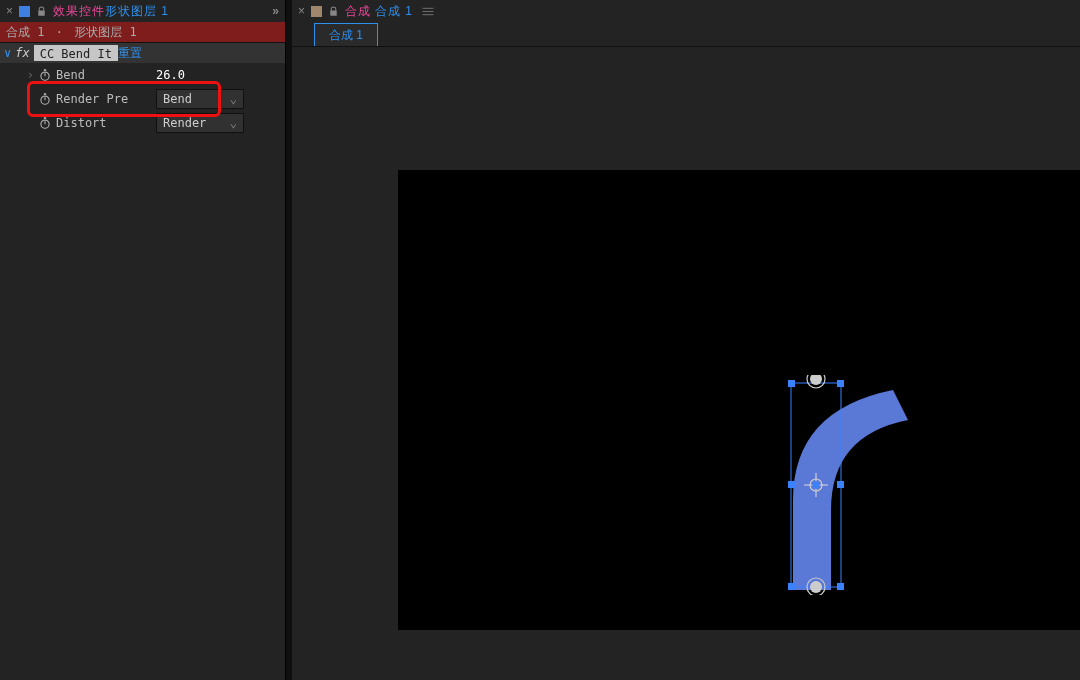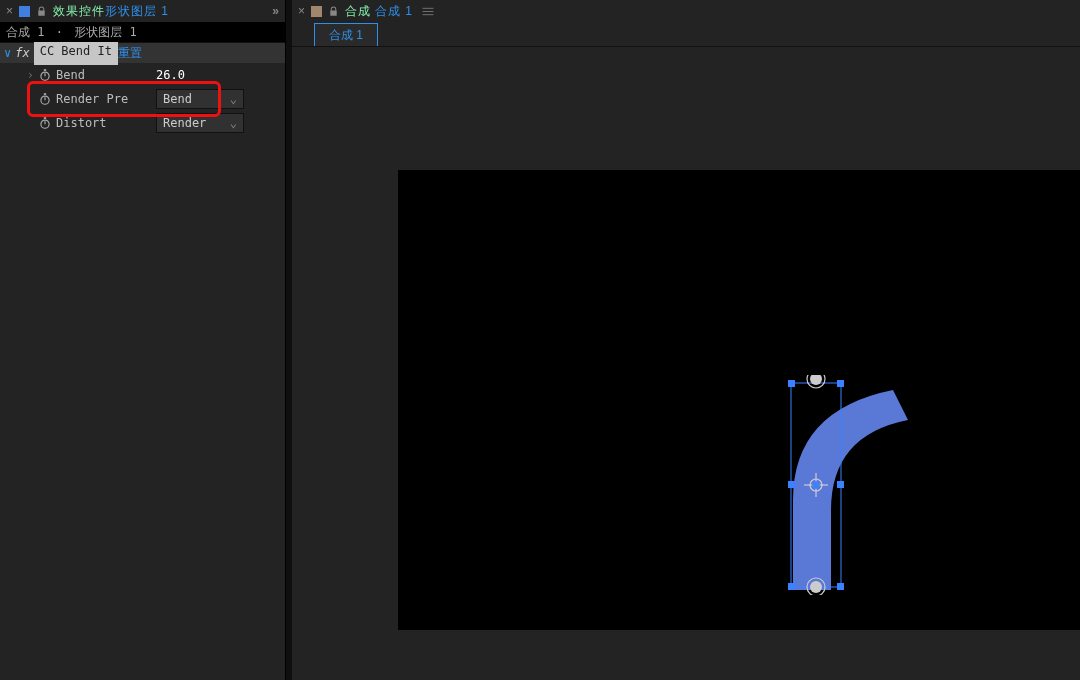--- a/index.html
+++ b/index.html
@@ -7,37 +7,37 @@
 .left-panel{width:285px;height:100%;background:#232323;border-right:1px solid #000;position:relative;}
 .divider{width:6px;height:100%;background:#0f0f0f;}
 .right-panel{flex:1;height:100%;background:#232323;position:relative;overflow:hidden;}
 
 
 .tab-header{height:22px;display:flex;align-items:center;padding:0 6px;background:#232323;font-size:12px;}
 .tab-close{color:#888;margin-right:6px;}
 .tab-block{width:11px;height:11px;background:#3e7fe0;margin-right:6px;}
 .tab-block.brown{background:#a0866c;}
 .tab-lock{margin-right:6px;fill:#888;}
-.tab-label{color:#86efac;letter-spacing:1px;}
+.tab-label{color:#ec4899;letter-spacing:1px;}
 .tab-label.link{color:#2f90ec;}
 .tab-chevrons{position:absolute;right:6px;top:4px;color:#888;font-weight:bold;}
 .tab-menu{margin-left:8px;fill:#777;}
 
-.crumb{height:20px;line-height:20px;padding:0 6px;background:#000000;font-size:12px;color:#aaa;font-family:Consolas,monospace;}
+.crumb{height:20px;line-height:20px;padding:0 6px;background:#7f1d1d;font-size:12px;color:#aaa;font-family:Consolas,monospace;}
 .crumb span.sep{margin:0 4px;}
 
 
 .subtabs{height:24px;display:flex;align-items:flex-end;padding-left:22px;background:#232323;border-bottom:1px solid #111;}
 .subtab{height:22px;line-height:22px;padding:0 14px;border:1px solid #2f90ec;color:#2f90ec;background:#2a2a2a;font-size:12px;border-bottom:none;}
 
 
 .fx-hdr{height:20px;display:flex;align-items:center;background:#333;border-top:1px solid #111;font-family:Consolas,monospace;}
 .fx-hdr .tw{color:#2f90ec;margin:0 4px;}
 .fx-hdr .fxlabel{font-style:italic;color:#ccc;margin-right:4px;}
-.fx-hdr .name{background:#c6c6c6;color:#222;padding:0 6px;font-family:Consolas,monospace;height:23px;line-height:18px;}
+.fx-hdr .name{background:#c6c6c6;color:#222;padding:0 6px;font-family:Consolas,monospace;height:16px;line-height:18px;}
 .fx-hdr .reset{color:#2f90ec;margin-left:0;}
 
 .prop-row{height:24px;display:flex;align-items:center;font-family:Consolas,monospace;font-size:12px;}
 .prop-indent{width:34px;display:flex;justify-content:flex-end;padding-right:4px;color:#666;}
 .prop-indent .tw{color:#666;}
 .stopwatch{width:14px;height:14px;margin-right:4px;}
 .prop-name{width:100px;color:#bcbcbc;}
 .prop-val{color:#ffffff;}
 .prop-picker{width:20px;height:18px;margin-right:6px;border:1px solid #555;background:#333;display:flex;align-items:center;justify-content:center;}
 .prop-picker svg{width:12px;height:12px;}

